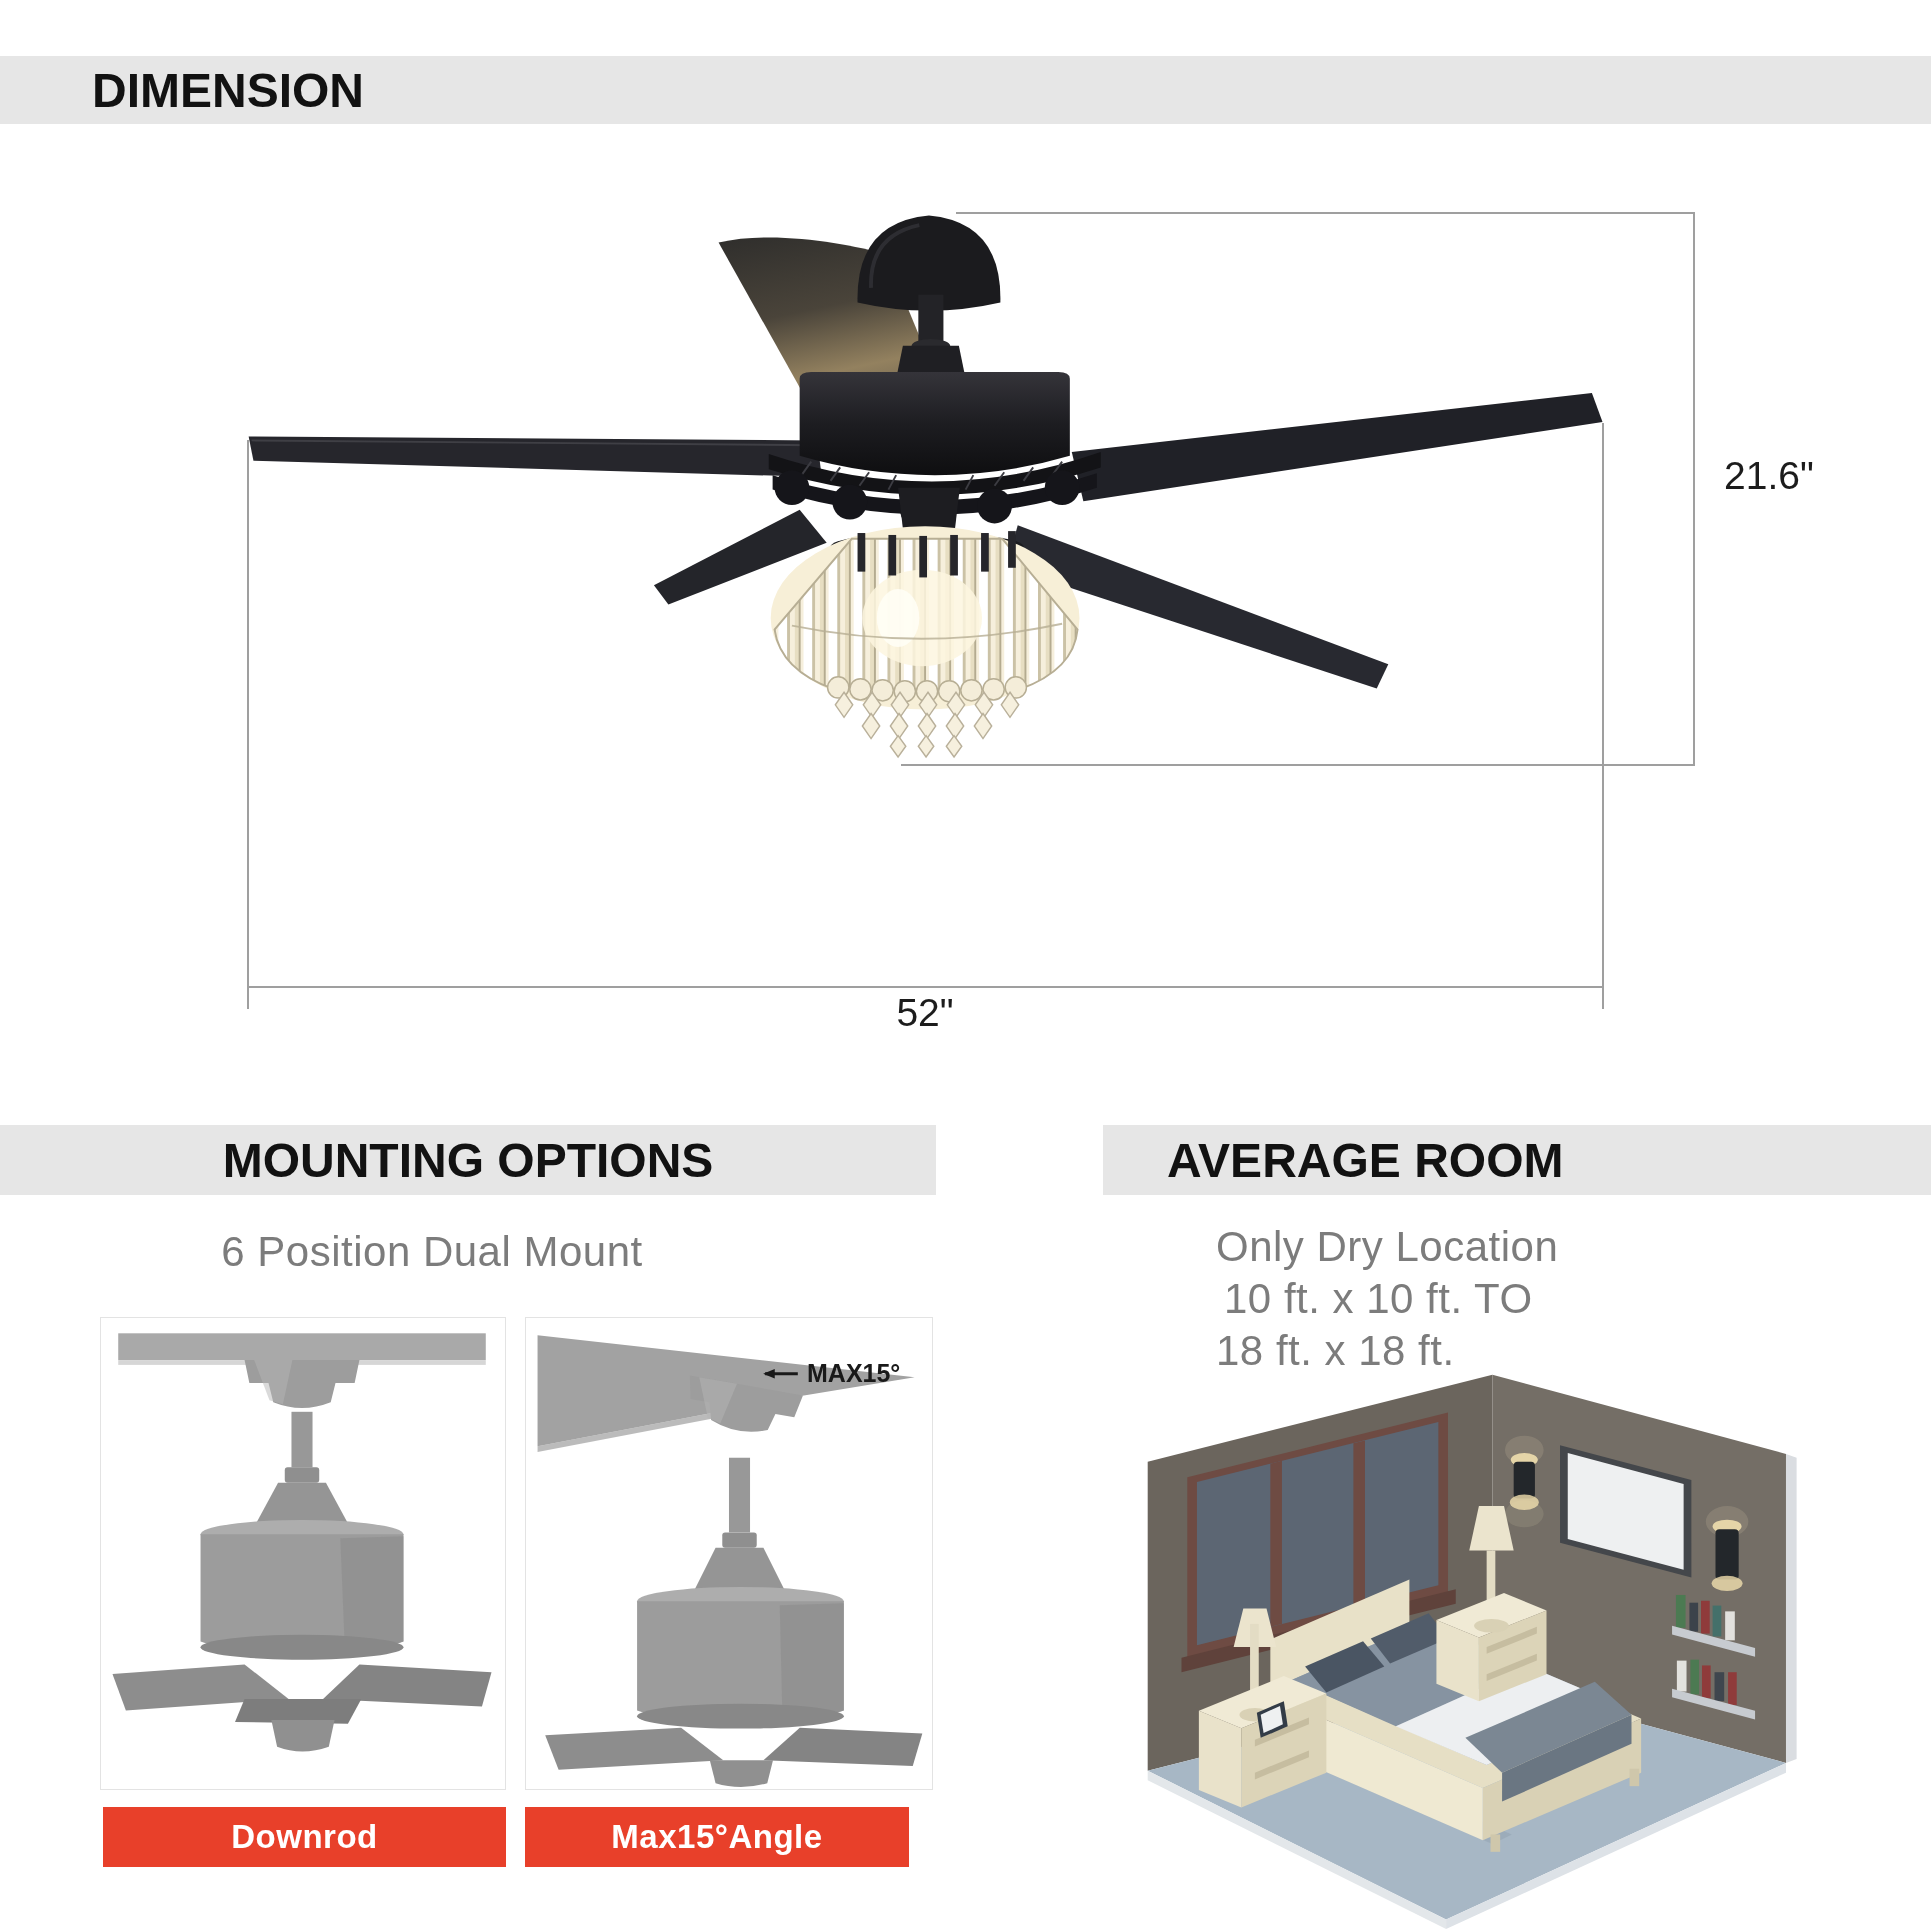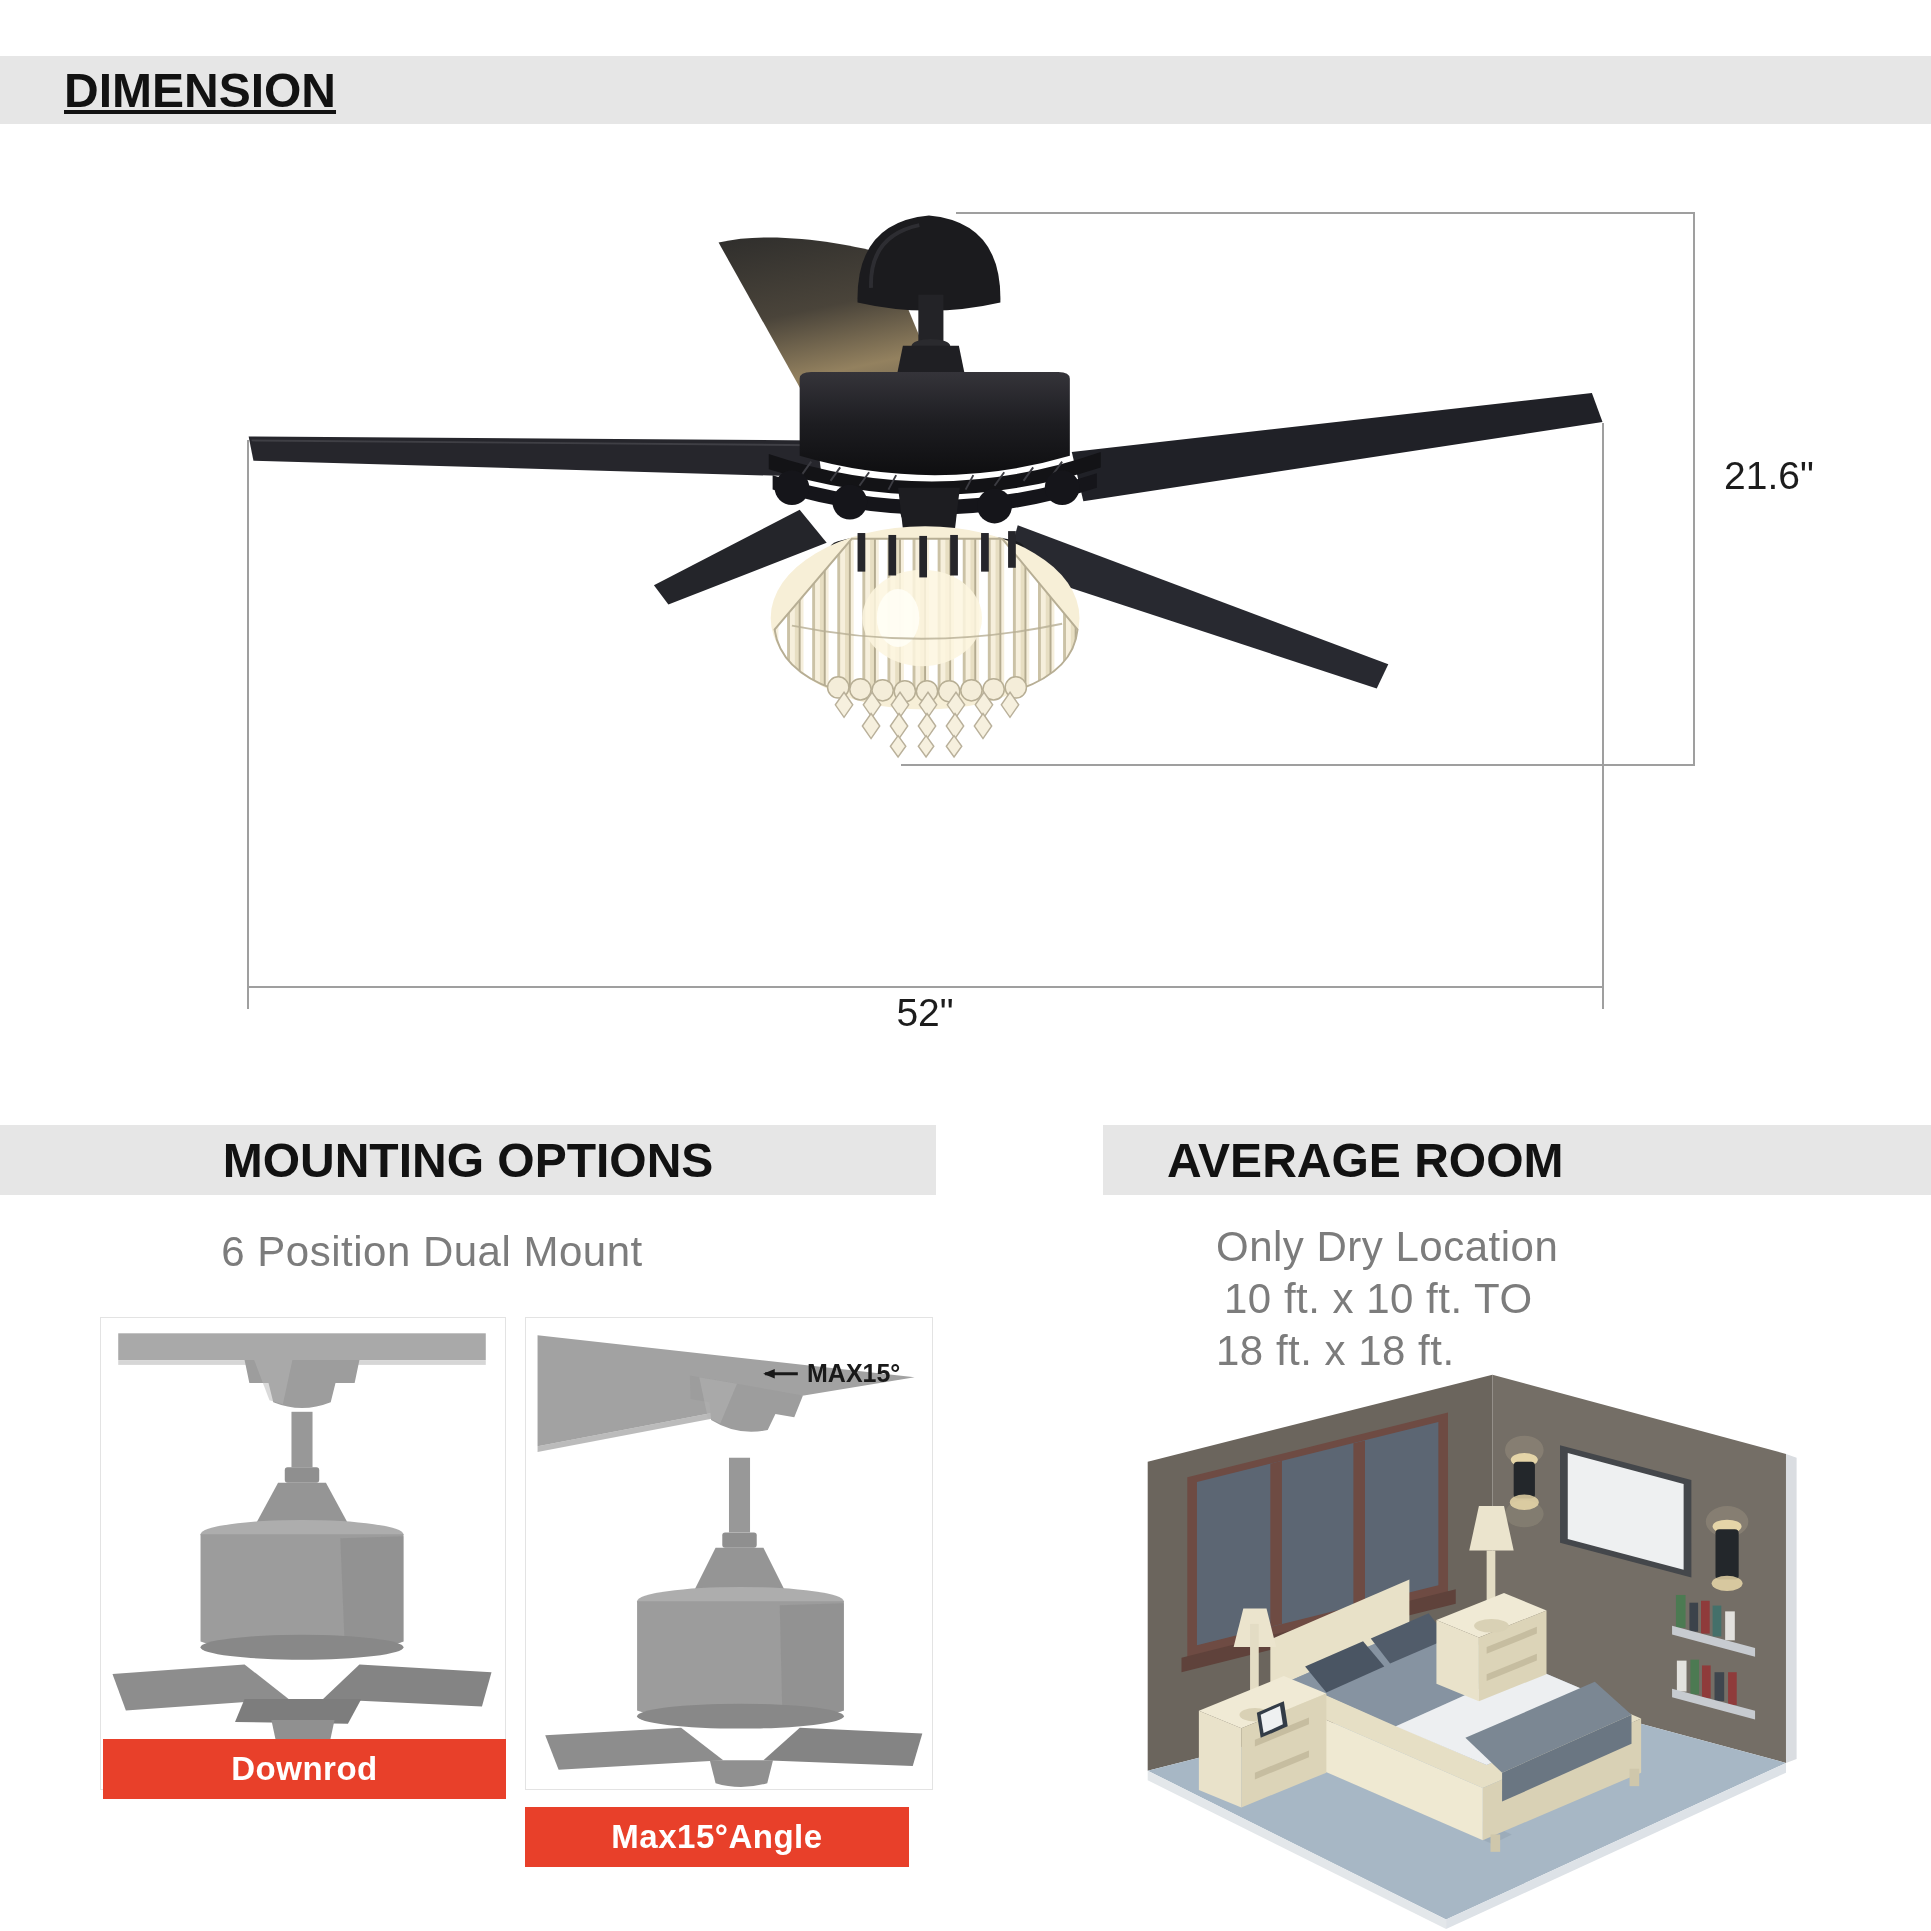--- a/index.html
+++ b/index.html
@@ -16,21 +16,21 @@
   .btn{background:var(--accent-red,#e8402a);color:#ffffff;font-weight:700;font-size:33px;display:flex;align-items:center;justify-content:center;letter-spacing:0.5px;}
   .angle-note{display:flex;align-items:center;gap:7px;font-weight:700;font-size:25px;color:#191919;white-space:nowrap;}
   svg{display:block;}
 </style>
 </head>
 <body>
 
 <div class="canvas">
 
   <div class="abs hbar" style="left:0;top:56px;width:1931px;height:68px;">
-    <span class="htext" style="margin-left:64px;text-decoration:underline;">DIMENSION</span>
+    <span class="htext" style="margin-left:92px;">DIMENSION</span>
   </div>
 
   <svg class="abs" style="left:232px;top:203px;" width="1419" height="579" viewBox="240 210 1470 600">
     <defs>
       <linearGradient id="gBladeGold" x1="0" y1="0" x2="0.25" y2="1">
         <stop offset="0" stop-color="#2f2e2c"></stop>
           <stop offset="0.45" stop-color="#4a443a"></stop>
         <stop offset="0.78" stop-color="#93815f"></stop>
           <stop offset="1" stop-color="#6f6450"></stop>
       </linearGradient>
@@ -186,21 +186,21 @@
   </div>
 
   <div class="abs angle-note" style="left:761px;top:1359px;">
     <svg width="39" height="15.4" viewBox="0 0 40 16">
       <path d="M4 8 L38 8" stroke="#191919" stroke-width="3"></path>
       <path d="M14 3 L2 8 L14 13 Z" fill="#191919"></path>
     </svg>
     <span>MAX15°</span>
   </div>
 
-  <div class="abs btn" style="left:103px;top:1739px;width:403px;height:60px;">
+  <div class="abs btn" style="left:103px;top:1807px;width:403px;height:60px;">
     <span>Downrod</span>
   </div>
   <div class="abs btn" style="left:525px;top:1807px;width:384px;height:60px;">
     <span>Max15°Angle</span>
   </div>
 
   <div class="abs hbar" style="left:1103px;top:1125px;width:828px;height:70px;">
     <span class="htext" style="margin-left:64px;">AVERAGE ROOM</span>
   </div>
   <div class="abs" style="left:1216px;top:1223px;">

